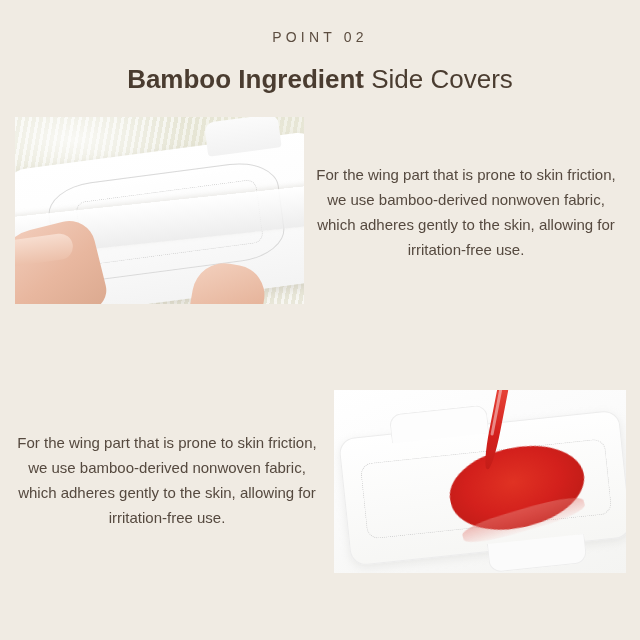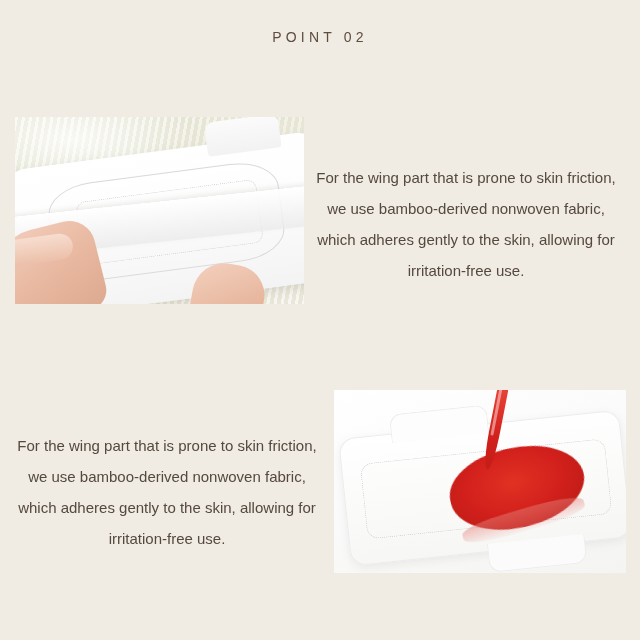--- a/index.html
+++ b/index.html
@@ -249,41 +249,44 @@
     width:3px; height:48px;
     background: rgba(255,255,255,0.45);
     border-radius:3px;
   }
 
   
   .copy {
     position: absolute;
     color: #55493f;
     font-size: 15px;
-    line-height: 31px;
+    line-height: 25px;
     text-align: center;
   }
   .copy-1 {
     left: 306px;
     top: 147px;
     width: 320px;
   }
   .copy-2 {
     left: 14px;
     top: 415px;
     width: 306px;
   }
 </style>
 </head>
 <body>
 
 <div class="page">
 
   <div class="eyebrow">POINT 02</div>
 
+  <div class="headline headline-1">
+    <span class="strong">Bamboo Ingredient</span><span class="light"> Side Covers</span>
+  </div>
 
   <div class="photo photo-1">
     <div class="p1-bg"></div>
     <div class="p1-pad">
       <div class="p1-core"></div>
       <div class="p1-core2"></div>
     </div>
     <div class="p1-fold"></div>
     <div class="p1-hand-l"></div>
     <div class="p1-hand-r"></div>

